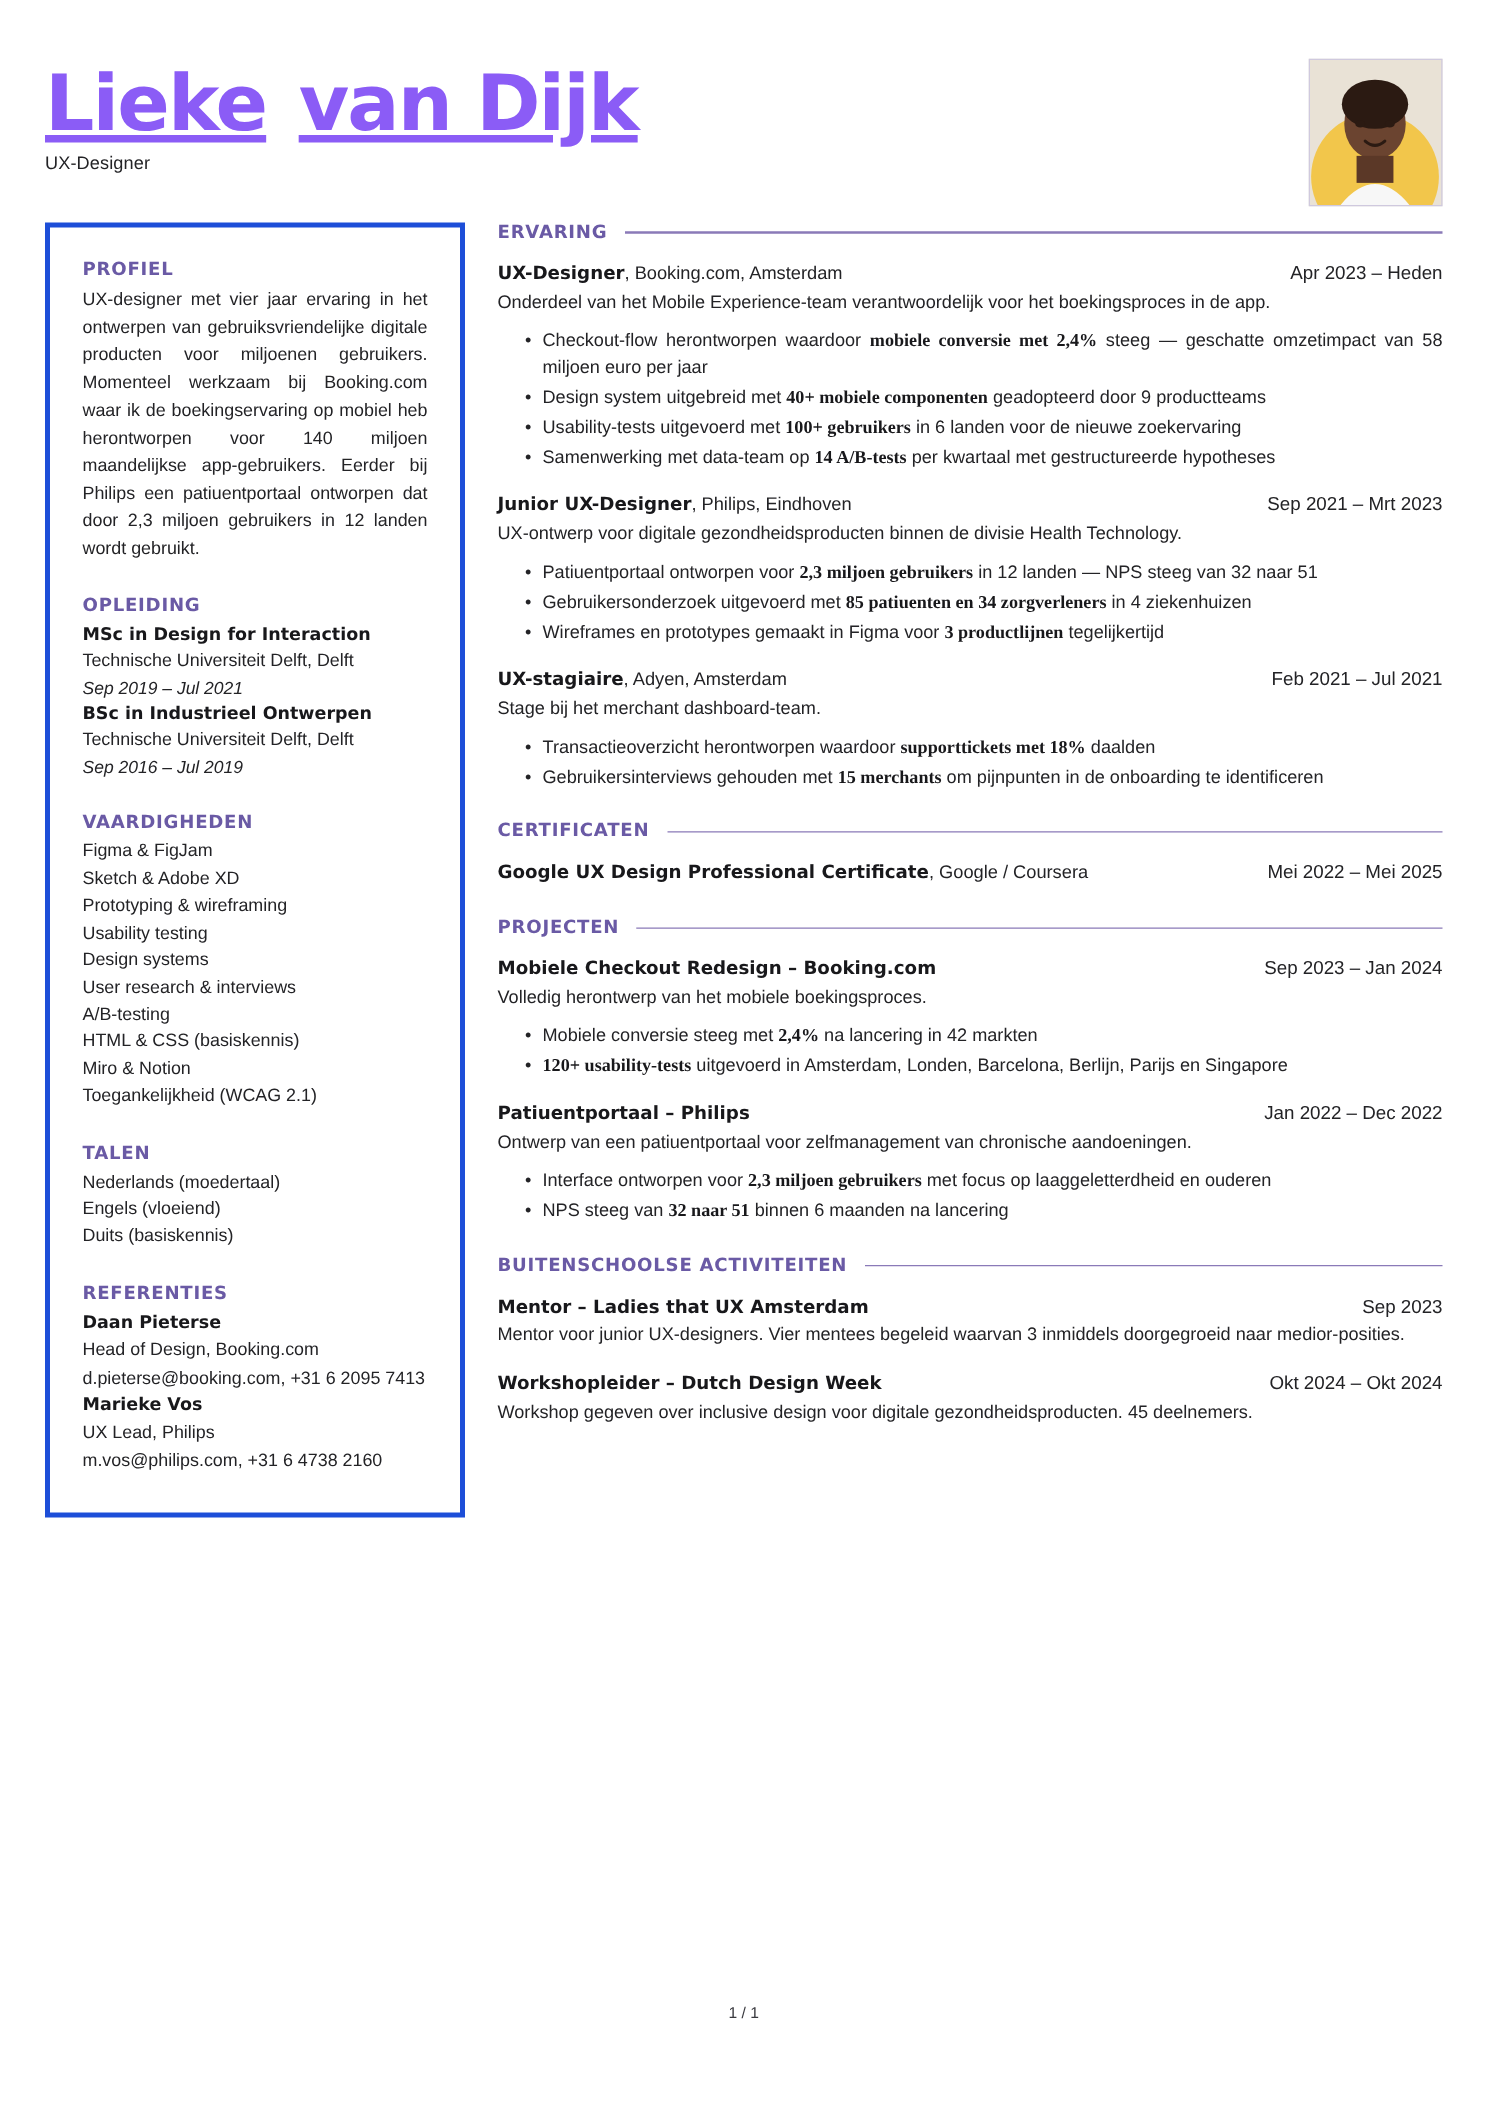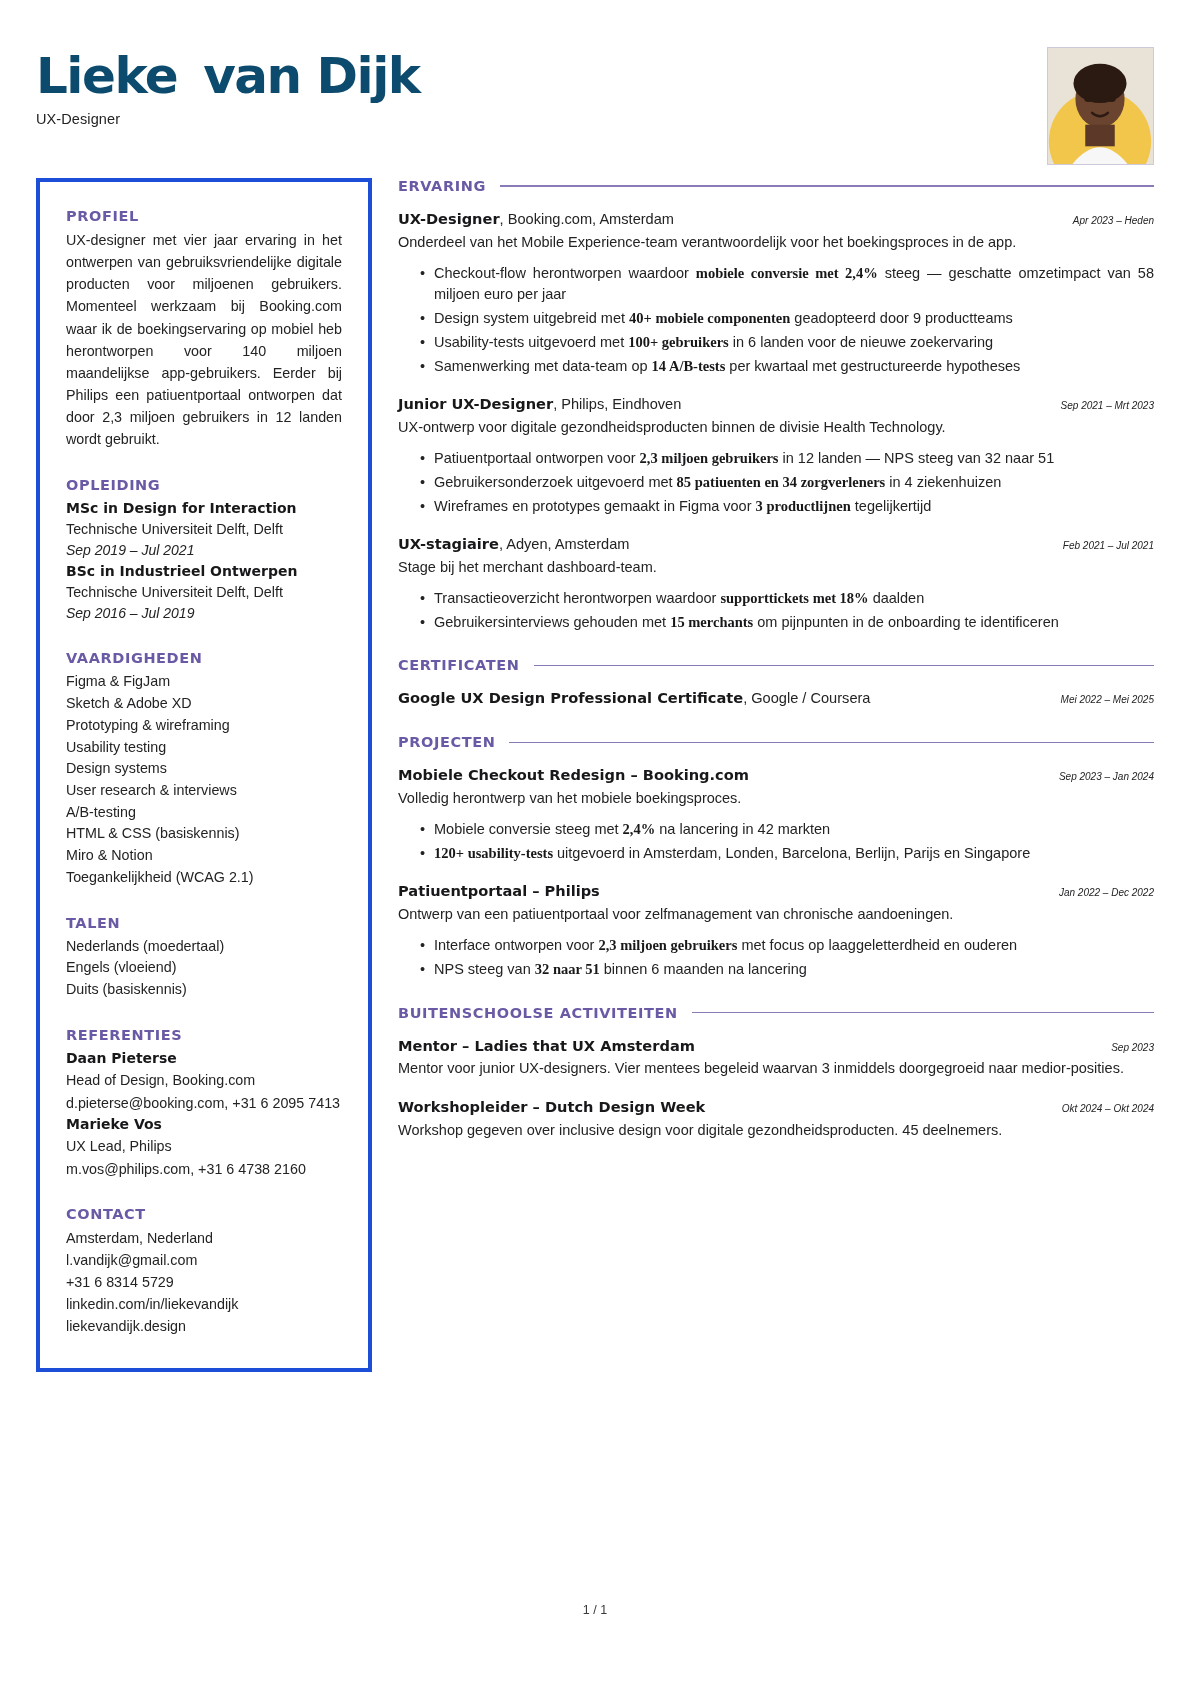--- a/index.html
+++ b/index.html
@@ -24,25 +24,26 @@
     padding: 50px 36px 0 36px;
     height: 178px;
   }
   .name-line {
     display: flex;
     align-items: baseline;
     gap: 26px;
   }
   .fname, .lname {
     font-family: "DejaVu Sans", sans-serif;
-    font-size: 50px;
+    font-size: 62px;
     font-weight: 700;
     letter-spacing: -1.5px;
-    color: #0c4a6e;
+    color: #8b5cf6;
     line-height: 1.05;
+    text-decoration: underline;
   }
   .subtitle {
     font-size: 14.5px;
     color: #232326;
     margin-top: 8px;
     letter-spacing: 0.1px;
   }
   .avatar {
     position: absolute;
     top: 47px;
@@ -143,22 +144,21 @@
   .entry-title {
     font-size: 14.6px;
     line-height: 1.5;
   }
   .entry-title b {
     font-family: "DejaVu Sans", sans-serif;
     font-weight: 700;
     color: #18181b;
   }
   .entry-date {
-    font-size: 10px;
-    font-style: italic;
+    font-size: 15px;
     white-space: nowrap;
     color: #232326;
   }
   .entry-desc {
     font-size: 14.5px;
     line-height: 1.5;
     margin-top: 1px;
   }
   .entry-bullets {
     list-style: none;
@@ -280,28 +280,20 @@
             <div class="ref-line">Head of Design, Booking.com</div>
             <div class="ref-line">d.pieterse@booking.com, +31 6 2095 7413</div>
           </div>
           <div>
             <div class="ref-name">Marieke Vos</div>
             <div class="ref-line">UX Lead, Philips</div>
             <div class="ref-line">m.vos@philips.com, +31 6 4738 2160</div>
           </div>
         </div>
 
-        <div class="side-block">
-          <div class="side-h">CONTACT</div>
-          <div class="contact-line">Amsterdam, Nederland</div>
-          <div class="contact-line">l.vandijk@gmail.com</div>
-          <div class="contact-line">+31 6 8314 5729</div>
-          <div class="contact-line">linkedin.com/in/liekevandijk</div>
-          <div class="contact-line">liekevandijk.design</div>
-        </div>
 
       </div>
     </div>
 
     <div class="right-col">
 
       <div class="section">
         <div class="sec-head">
           <span class="sec-title">ERVARING</span>
           <span class="sec-rule"></span>

